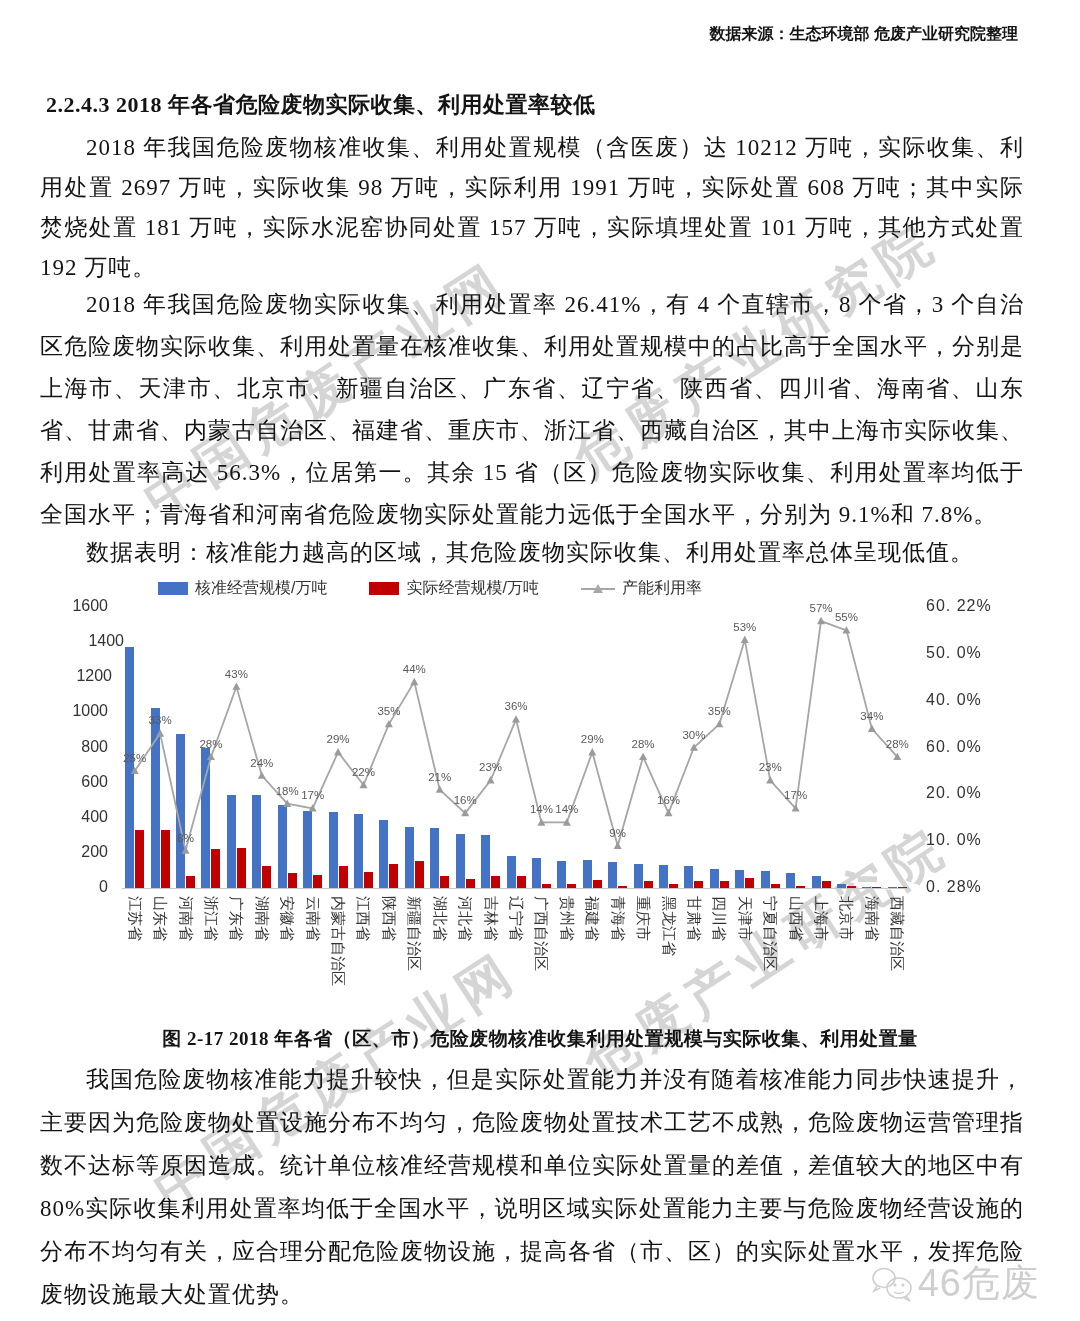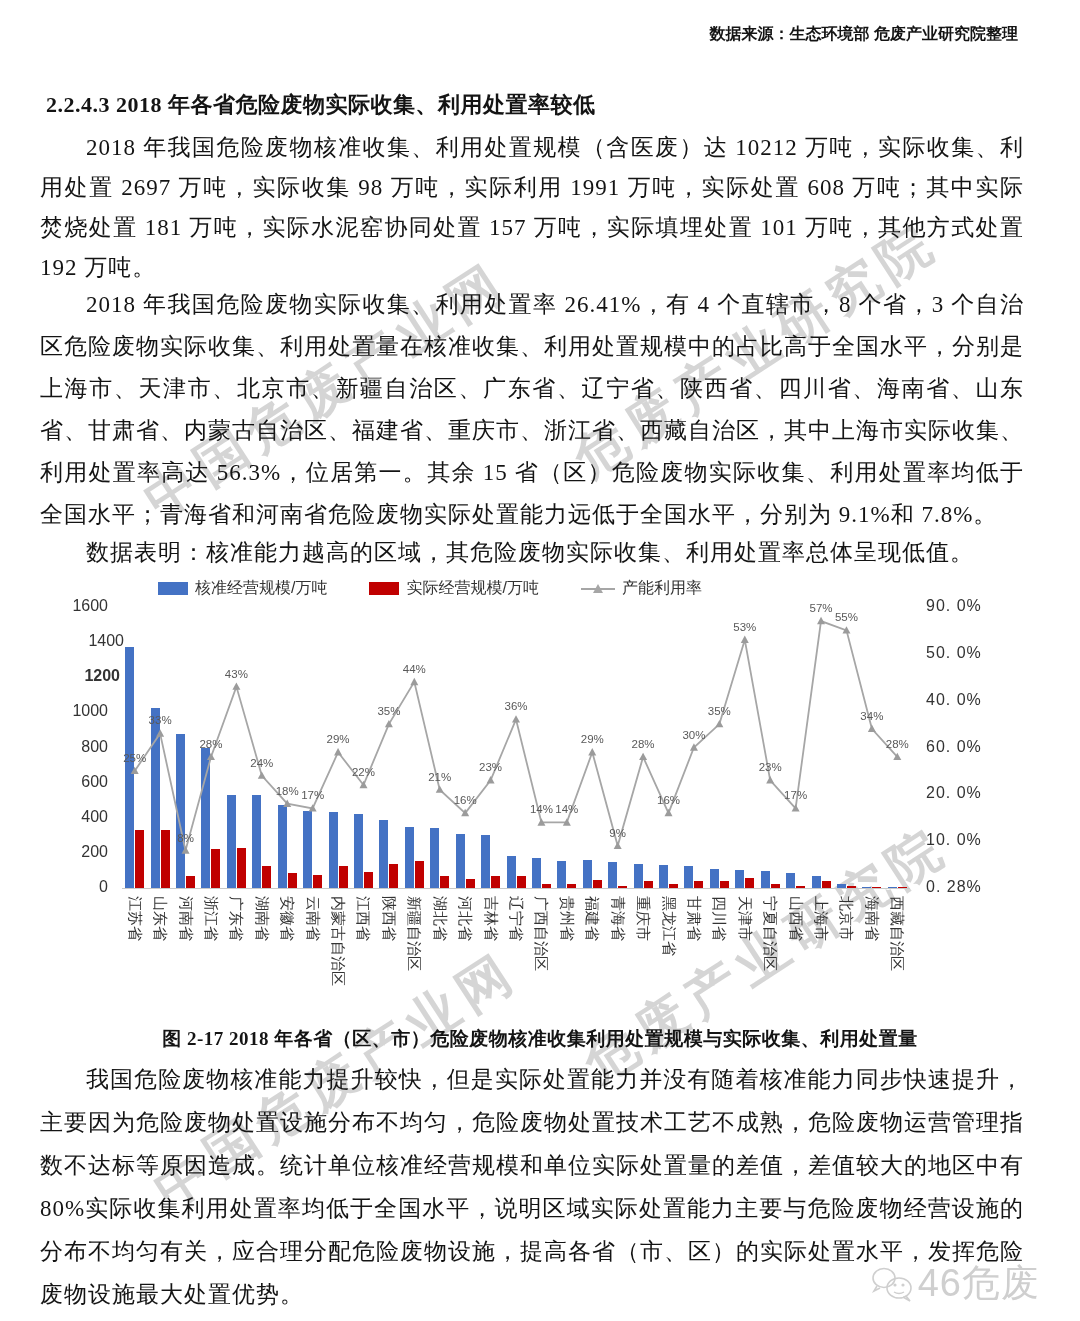--- a/index.html
+++ b/index.html
@@ -87,30 +87,30 @@
           <span class="leg-line">
             <span class="ln"></span>
             <span class="tri"></span>
           </span>
           <span>产能利用率</span>
         </span>
       </div>
     <div id="yticks-left">
         <div class="ytick" style="left: 8px; top: 27px;">1600</div>
         <div class="ytick" style="left: 24px; top: 62.125px;">1400</div>
-        <div class="ytick" style="left: 20px; top: 97.25px; font-weight: bold;">1200</div>
+        <div class="ytick" style="left: 12px; top: 97.25px;">1200</div>
         <div class="ytick" style="left: 8px; top: 132.375px;">1000</div>
         <div class="ytick" style="left: 8px; top: 167.5px;">800</div>
         <div class="ytick" style="left: 8px; top: 202.625px;">600</div>
         <div class="ytick" style="left: 8px; top: 237.75px;">400</div>
         <div class="ytick" style="left: 8px; top: 272.875px;">200</div>
         <div class="ytick" style="left: 8px; top: 308px;">0</div>
       </div>
     <div id="yticks-right">
-        <div class="ytick-r" style="top: 27px;">90. 0%</div>
+        <div class="ytick-r" style="top: 27px;">60. 22%</div>
         <div class="ytick-r" style="top: 73.8333px;">50. 0%</div>
         <div class="ytick-r" style="top: 120.667px;">40. 0%</div>
         <div class="ytick-r" style="top: 167.5px;">60. 0%</div>
         <div class="ytick-r" style="top: 214.333px;">20. 0%</div>
         <div class="ytick-r" style="top: 261.167px;">10. 0%</div>
         <div class="ytick-r" style="top: 308px;">0. 28%</div>
       </div>
     <div id="plot">
         <div class="bar" style="width: 9px; left: 3.20968px; height: 240.606px; background: rgb(68, 114, 196);"></div>
         <div class="bar" style="width: 9px; left: 28.629px; height: 180.016px; background: rgb(68, 114, 196);"></div>

